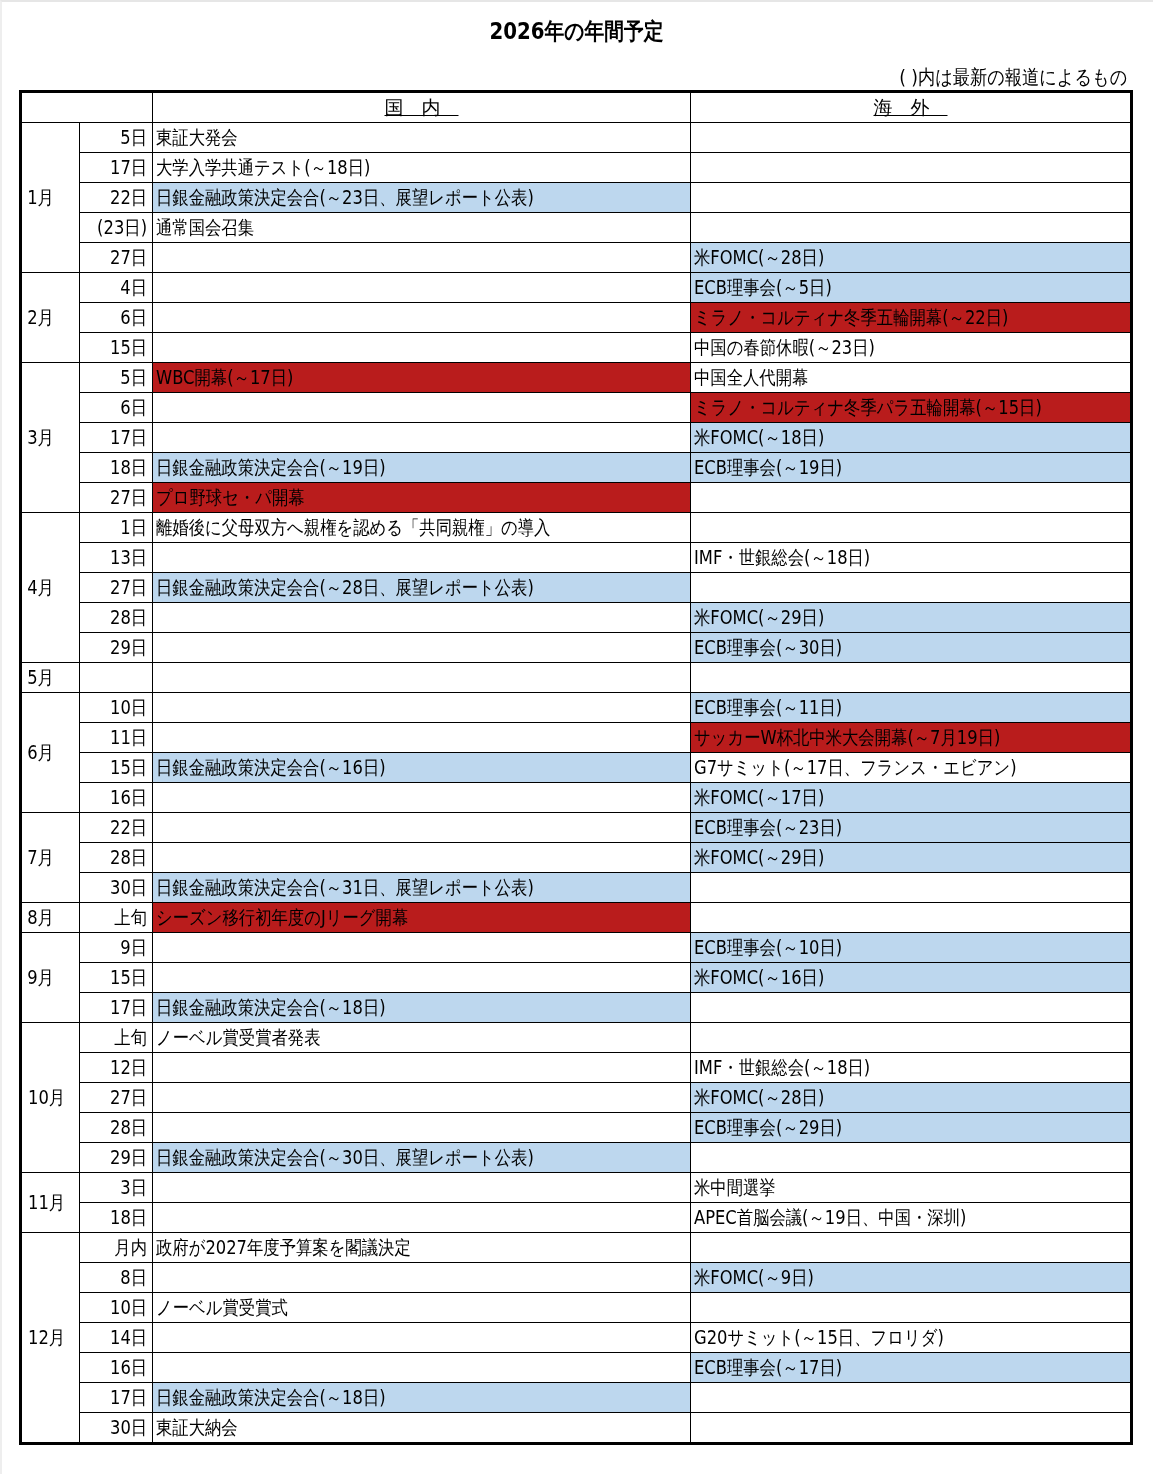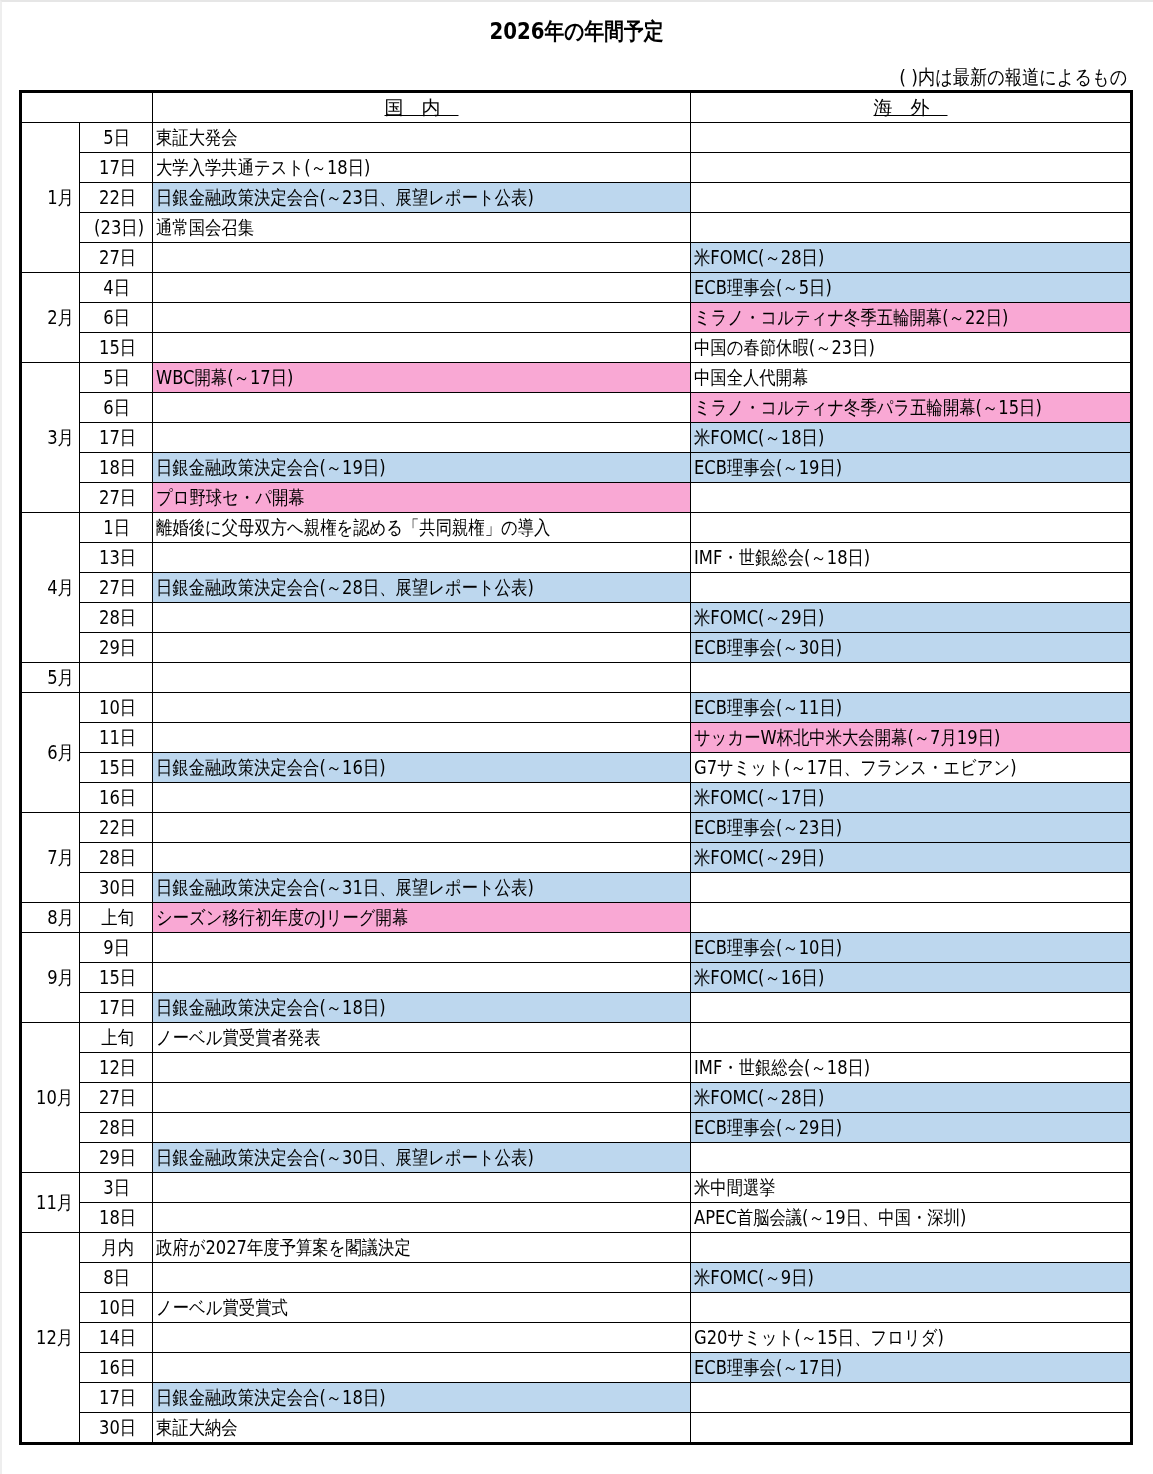--- a/index.html
+++ b/index.html
@@ -8,28 +8,28 @@
   .frame { position:absolute; left:0; top:0; width:1153px; height:1474px;
            border-top:2px solid #e6e6e6; border-left:2px solid #eeeeee; box-sizing:border-box; }
   .title { position:absolute; left:0; width:1153px; top:16px; text-align:center;
            font-size:23px; font-weight:bold; letter-spacing:0px; transform:scaleX(0.86); }
   .note { position:absolute; right:26px; top:64px; font-size:20px; transform-origin:right center; transform:scaleX(0.86); white-space:nowrap; }
   table { position:absolute; left:19px; top:90px; border-collapse:collapse;
           border:3px solid #000; table-layout:fixed;text-decoration:underline; }
   td, th { border:1px solid #000; height:29px; padding:0 3px; font-size:19px; font-weight:normal;
            white-space:nowrap; overflow:hidden; line-height:29px; }
   th { text-align:center; letter-spacing:18px; }
-  td.month { text-align:right; vertical-align:middle; }
-  td.day { text-align:center; padding-right:5px; }
+  td.month { text-align:left; vertical-align:middle; }
+  td.day { text-align:right; padding-right:5px; }
   td.ev { text-align:left; }
   .txt { display:inline-block; transform-origin:left center; transform:scaleX(0.86); }
   .day .txt { transform-origin:right center; }
   .month .txt { transform-origin:center center; }
   .blue { background:#bdd7ee;margin-left:16px; }
-  .green { background:#f9a8d4; }
+  .green { background:#b91c1c; }
 </style>
 </head>
 <body>
 
 <div class="frame"></div>
 <div class="title">2026年の年間予定</div>
 <div class="note">(  )内は最新の報道によるもの</div>
 
 <table>
   <colgroup>

